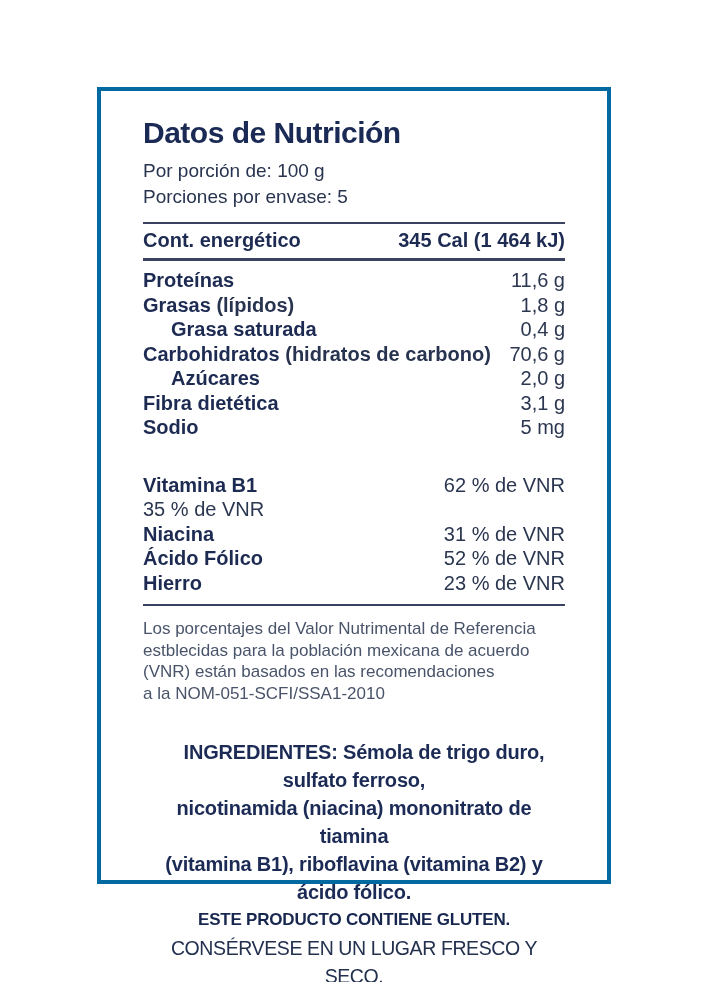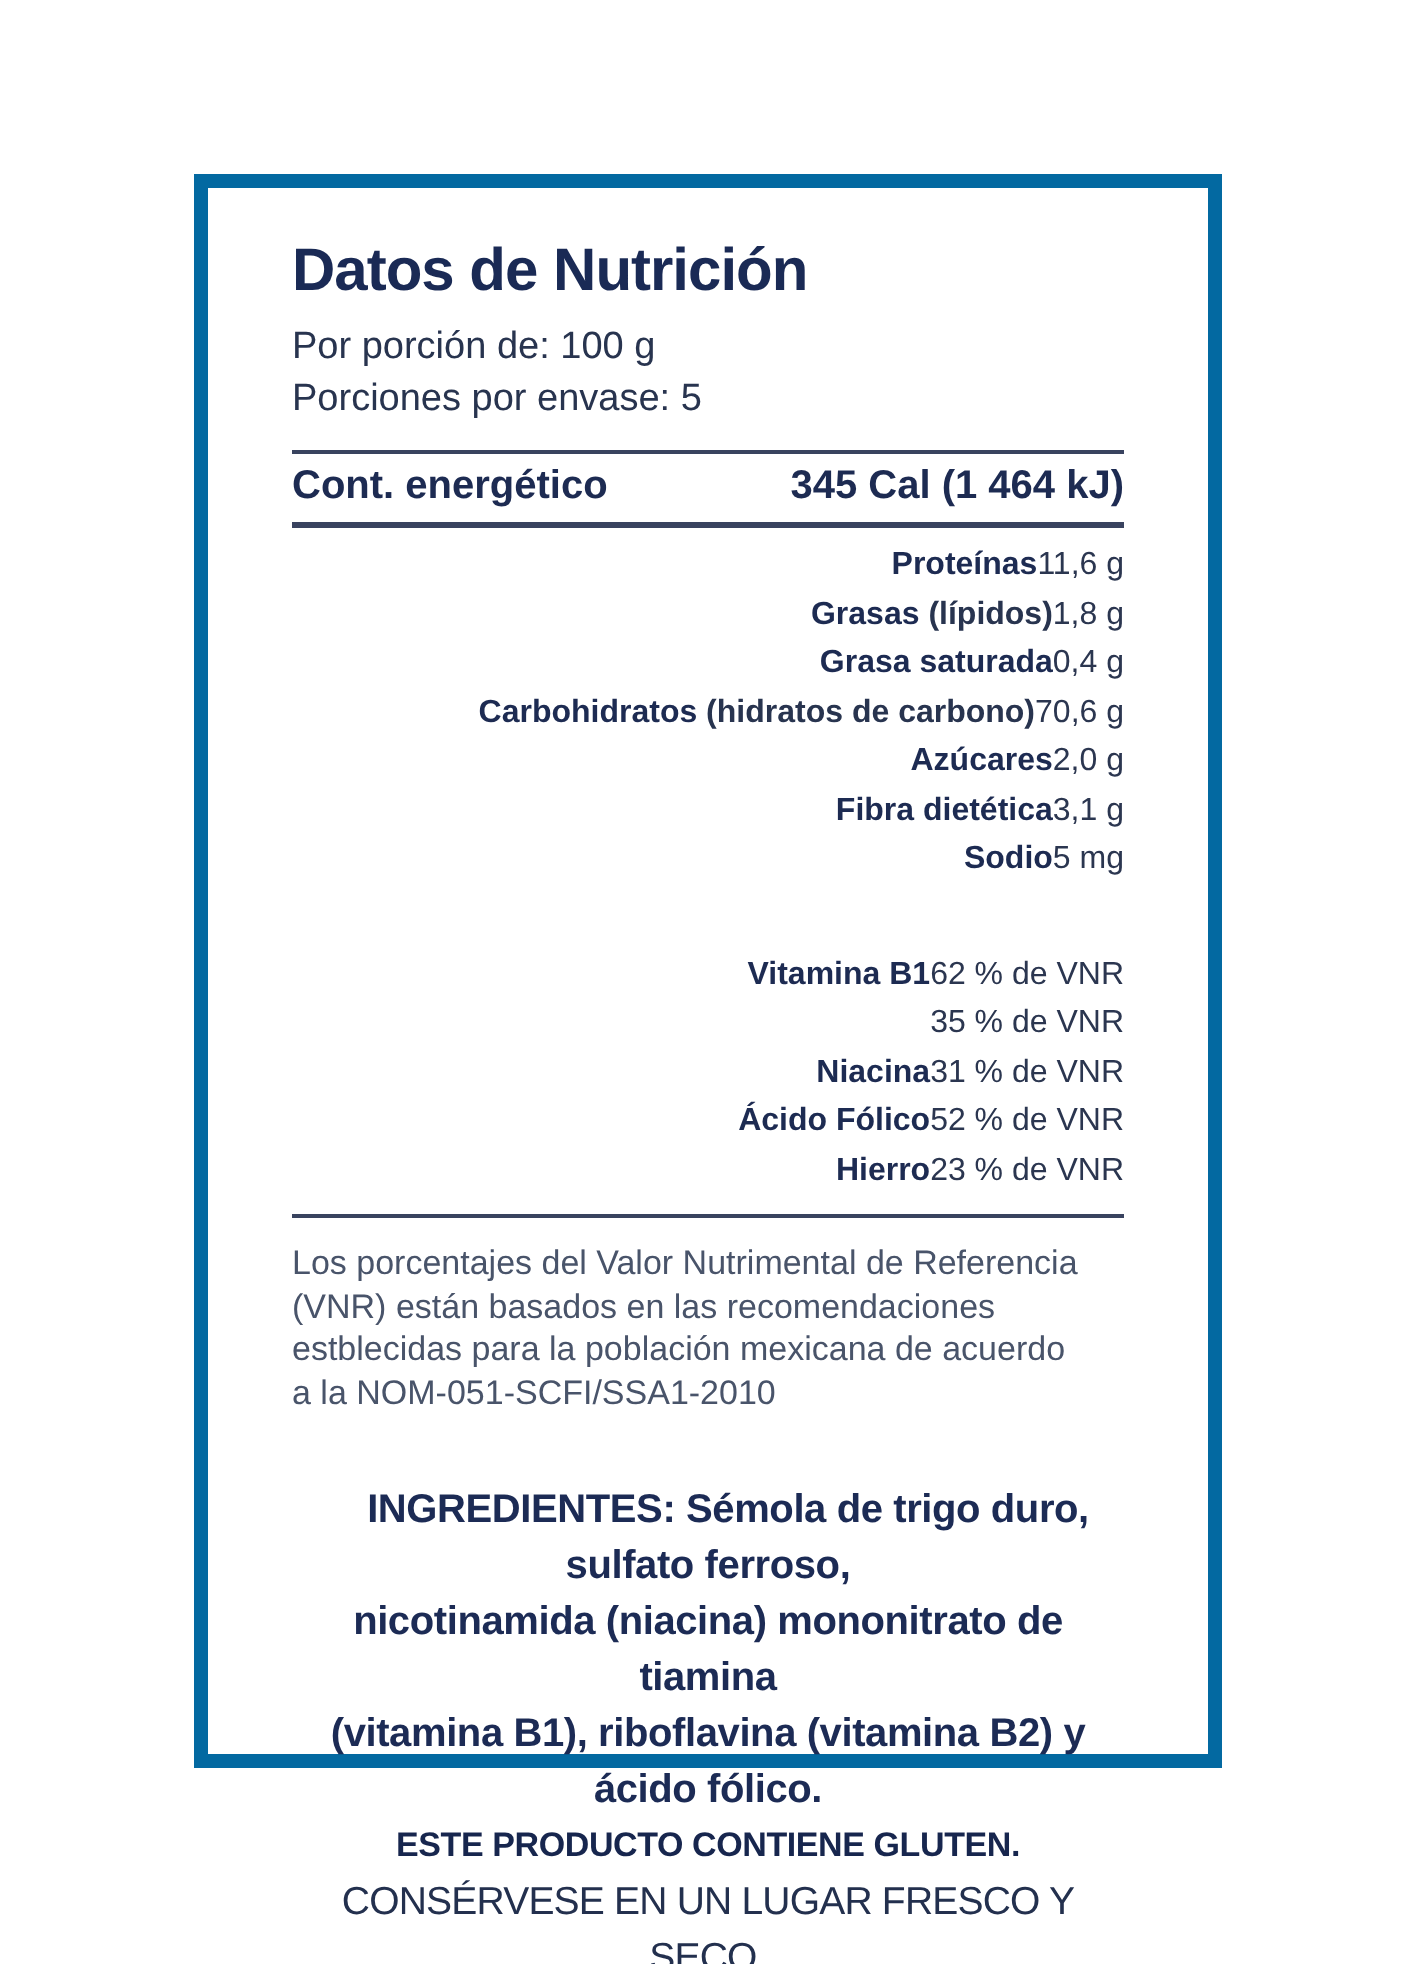--- a/index.html
+++ b/index.html
@@ -18,21 +18,21 @@
     background: #ffffff;
     overflow: hidden;
   }
   .label-box {
     position: absolute;
     left: 97px;
     top: 87px;
     width: 514px;
     height: 797px;
     box-sizing: border-box;
-    border: 7px solid #0369a1;
+    border: 4px solid #0369a1;
     background: #ffffff;
   }
   .content {
     box-sizing: border-box;
     padding: 24px 42px 0 42px;
     color: #1d2b52;
   }
   .title {
     margin: 0 0 7px 0;
     font-size: 30px;
@@ -59,23 +59,23 @@
     justify-content: space-between;
     align-items: baseline;
     font-size: 20px;
     font-weight: bold;
     padding: 5px 0 6px 0;
     color: #1d2b52;
   }
   .rows { margin-top: 7px; }
   .row {
     display: flex;
-    justify-content: flex-end;
+    justify-content: space-between;
     align-items: baseline;
-    font-size: 16px;
+    font-size: 20px;
     line-height: 24.5px;
     color: #2b3650;
   }
   .row .lbl { font-weight: bold; color: #1d2b52; }
   .row .note { font-weight: bold; color: #28344f; }
   .row.indent .lbl { padding-left: 28px; }
   .row .val { font-weight: normal; white-space: nowrap; color: #2b3650; }
   .vitamins { margin-top: 33px; }
   .rule-after-vitamins { margin-top: 9px; }
   .footnote {
@@ -181,22 +181,22 @@
         <div class="row">
           <span class="lbl">Hierro</span>
           <span class="val">23 % de VNR</span>
         </div>
       </div>
 
       <div class="rule rule-thin rule-after-vitamins"></div>
 
       <div class="footnote">
         <div>Los porcentajes del Valor Nutrimental de Referencia</div>
+        <div>estblecidas para la población mexicana de acuerdo</div>
         <div>(VNR) están basados en las recomendaciones</div>
-        <div>estblecidas para la población mexicana de acuerdo</div>
         <div>a la NOM-051-SCFI/SSA1-2010</div>
       </div>
 
       <div class="ingredients">
         <div><span class="heading">INGREDIENTES:</span><span> Sémola de trigo duro, sulfato ferroso,</span></div>
         <div>nicotinamida (niacina) mononitrato de tiamina</div>
         <div>(vitamina B1), riboflavina (vitamina B2) y ácido fólico.</div>
       </div>
 
       <div class="gluten">ESTE PRODUCTO CONTIENE GLUTEN.</div>

